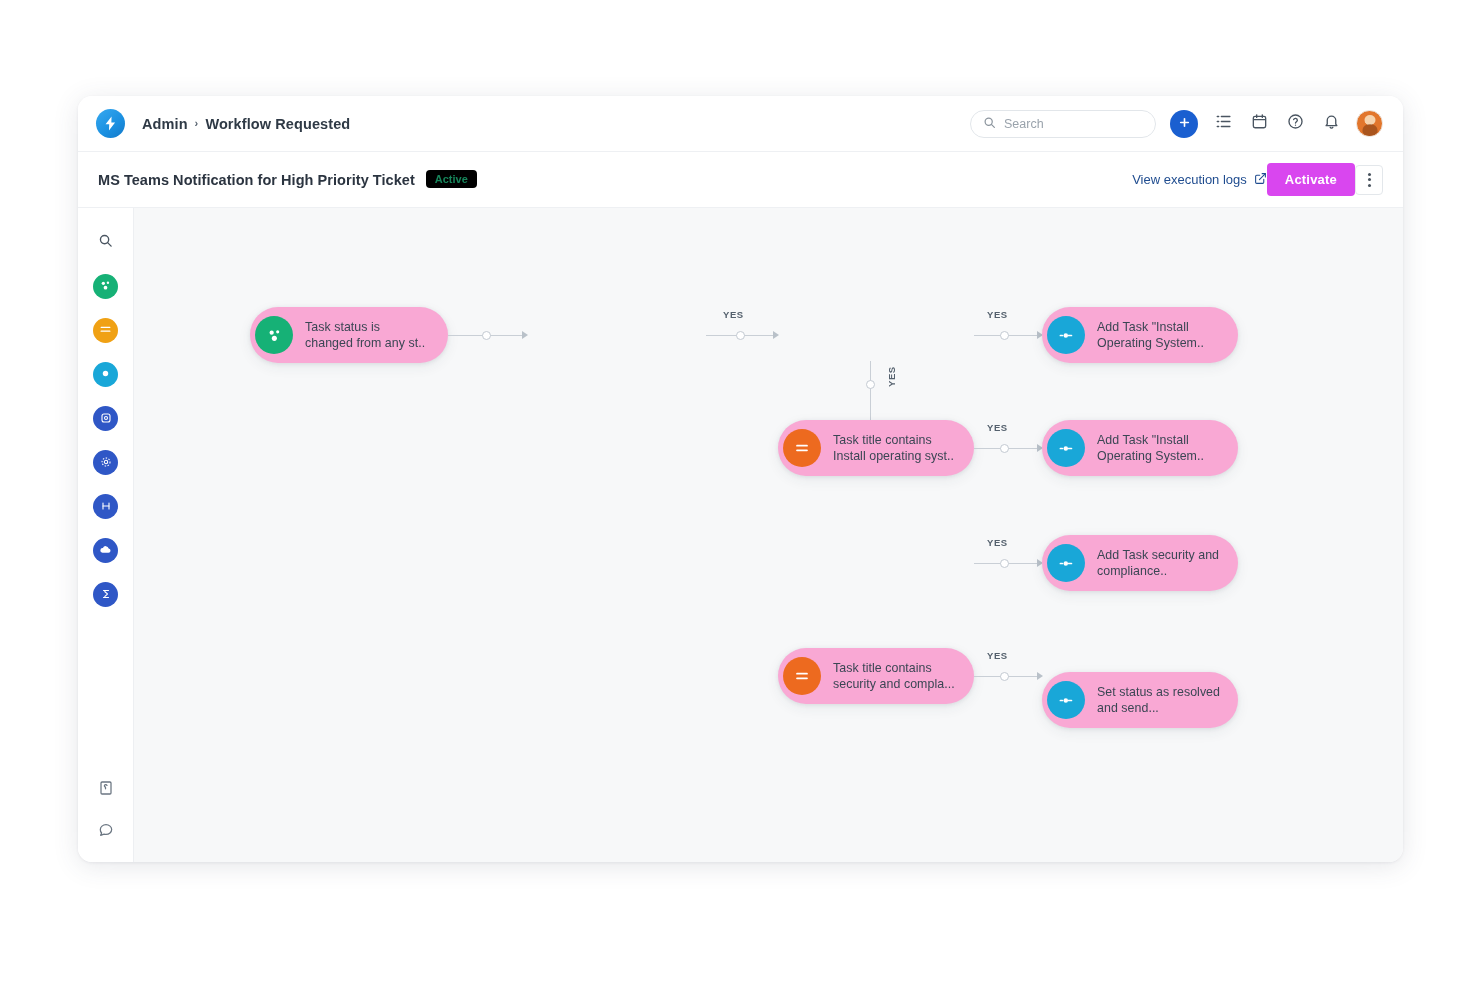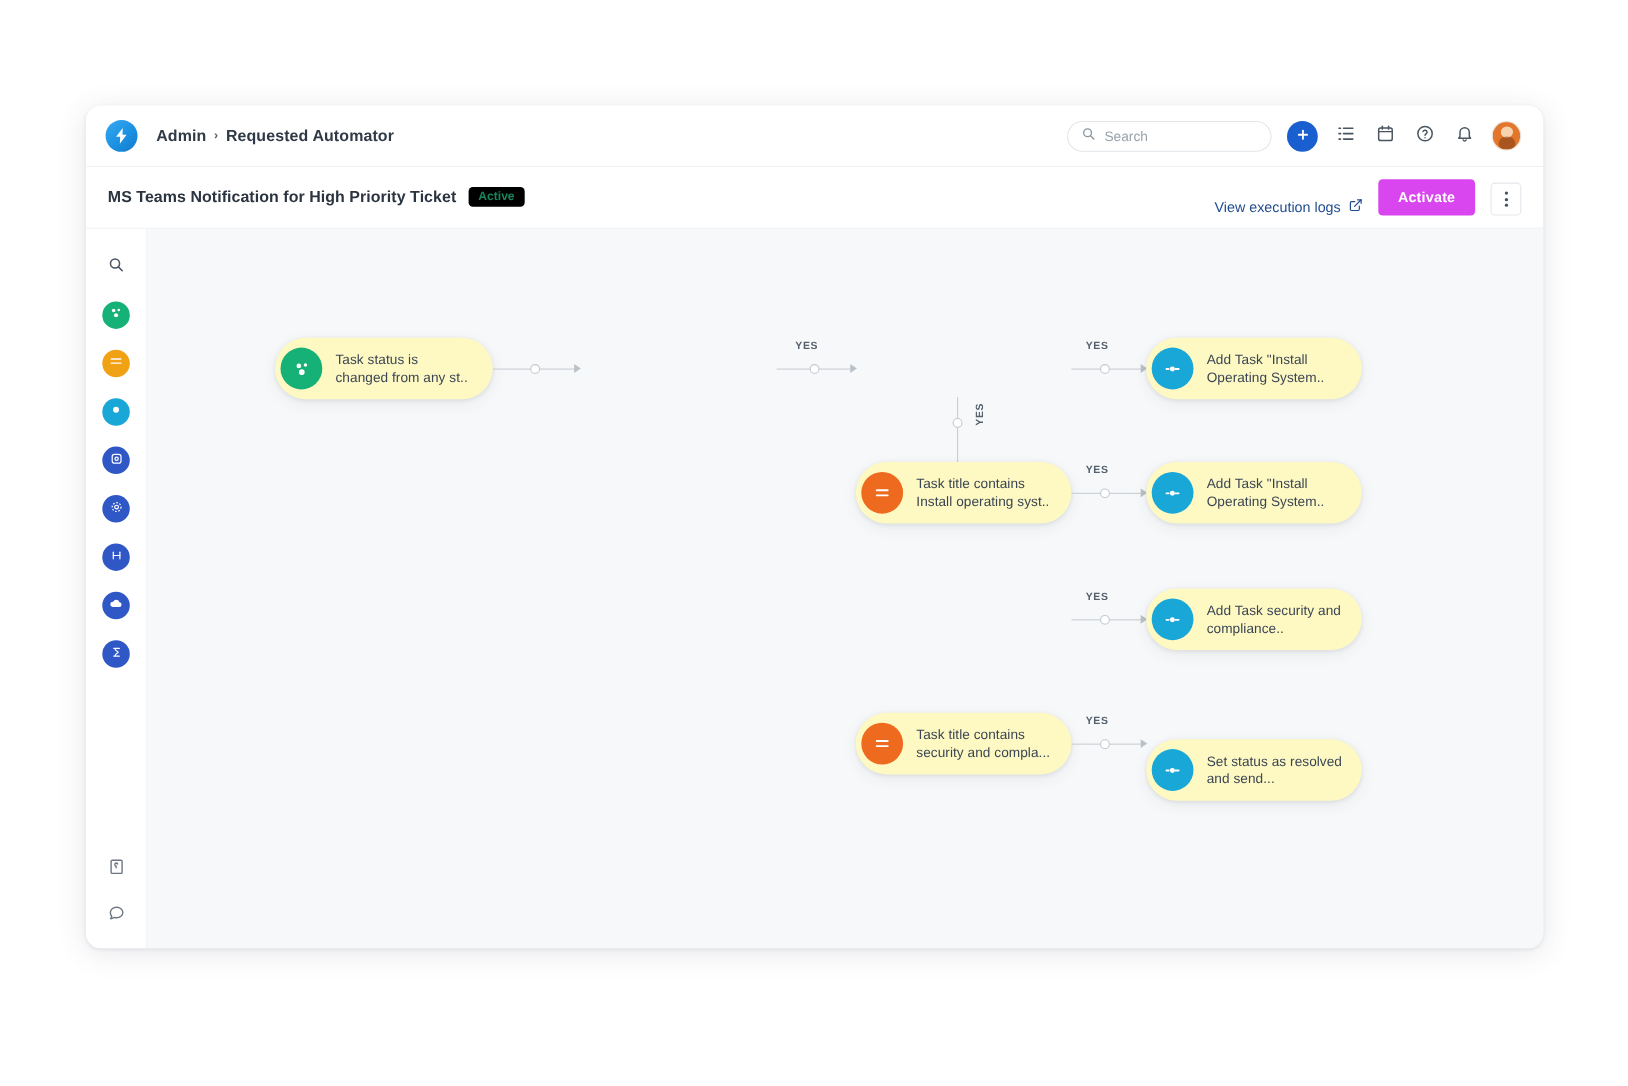--- a/index.html
+++ b/index.html
@@ -139,22 +139,21 @@
     font-weight: bold;
     padding: 3px 9px 3px 9px;
     border-radius: 4px;
     display:inline-block;
     position: relative;
     top: -1px;
   }
   .subheader-right {
     margin-left:auto;
     display:flex;
-    align-items:flex-end;
-    gap: 14px;
+    align-items:center;
   }
   .link-logs {
     font-size: 13px;
     color: #1f4c8f;
     display:flex; align-items:center; gap:7px;
     cursor: pointer;
     font-weight: 500;
   }
   .btn-activate {
     background: #d946ef;
@@ -220,21 +219,21 @@
     flex: 1;
     position: relative;
     background: #f7f8f9;
     overflow: hidden;
   }
 
   
   .node {
     position: absolute;
     height: 56px;
-    background: #fef9c3;
+    background: #f9a8d4;
     border-radius: 28px;
     box-shadow: 0 1px 4px rgba(40,55,75,0.10), 0 4px 14px rgba(40,55,75,0.07);
     display: flex;
     align-items: center;
     padding-left: 5px;
   }
   .node-icon {
     width: 38px; height: 38px;
     border-radius: 50%;
     flex: 0 0 38px;
@@ -305,21 +304,21 @@
   <div class="topbar">
     <div class="brand-logo">
       <svg width="17" height="17" viewBox="0 0 24 24">
           <path d="M13.5 2 5 13.2h5.2L9.8 22 18.5 10.6h-5.3z" fill="#ffffff"></path>
         </svg>
     </div>
 
     <div class="breadcrumb">
       <span>Admin</span>
       <span class="crumb-sep">›</span>
-      <span>Requested Automator</span>
+      <span>Workflow Requested</span>
     </div>
 
     <div class="topbar-right">
       <div class="search-box">
         <span>
           <svg width="13" height="13" viewBox="0 0 24 24" fill="none" stroke="#8d969f" stroke-width="2.3">
             <circle cx="10.5" cy="10.5" r="6.6"></circle>
               <line x1="15.4" y1="15.4" x2="21" y2="21" stroke-linecap="round"></line>
           </svg>
         </span>

